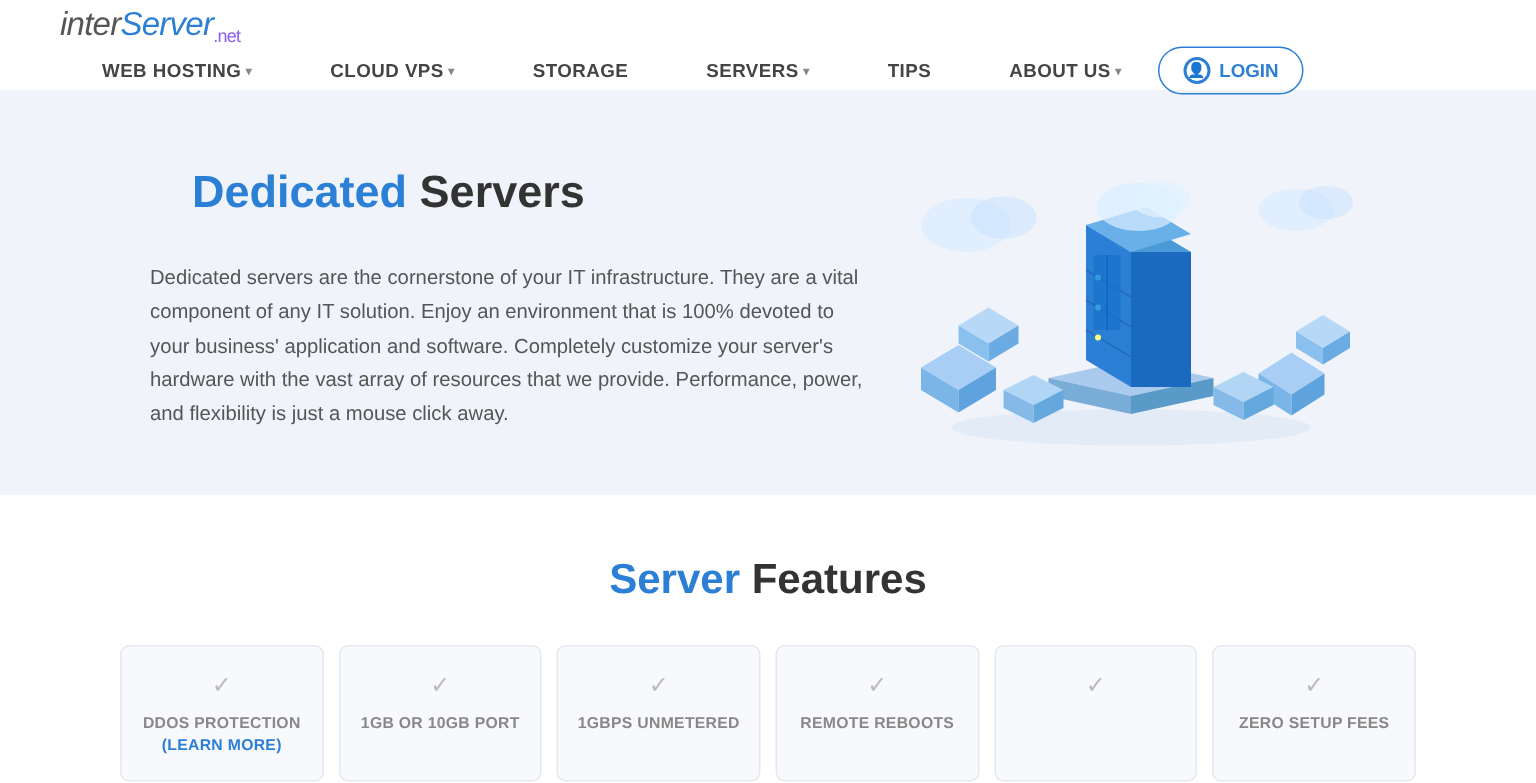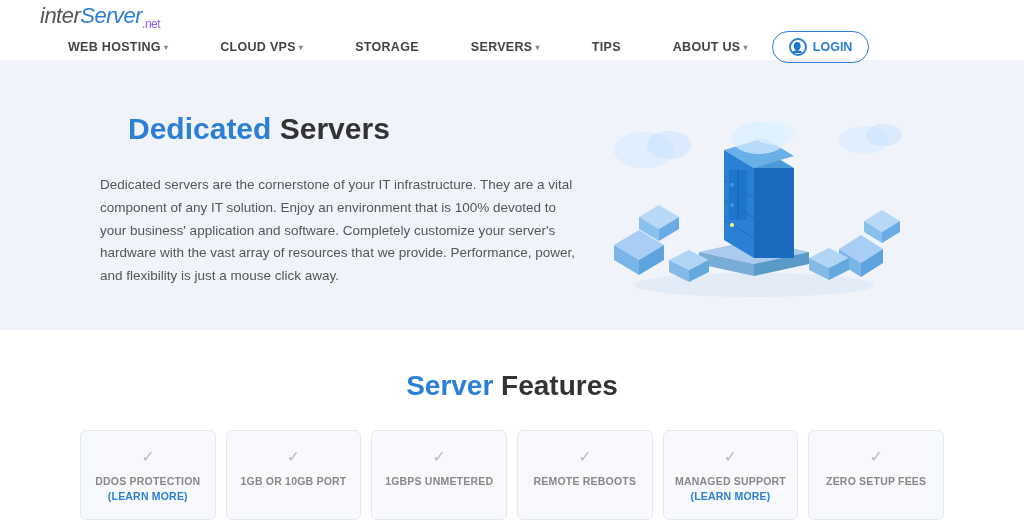--- a/index.html
+++ b/index.html
@@ -283,21 +283,20 @@
       <div class="feature-card">
         <div class="feature-check">✓</div>
         <div class="feature-label">1gbps Unmetered</div>
       </div>
       <div class="feature-card">
         <div class="feature-check">✓</div>
         <div class="feature-label">Remote Reboots</div>
       </div>
       <div class="feature-card">
         <div class="feature-check">✓</div>
-        <div class="feature-label">MANAGED SUPPORT <span class="learn-more">(LEARN MORE)</span></div>
       </div>
       <div class="feature-card">
         <div class="feature-check">✓</div>
         <div class="feature-label">ZERO SETUP FEES</div>
       </div>
     </div>
 
 </section>
 
 </body></html>

